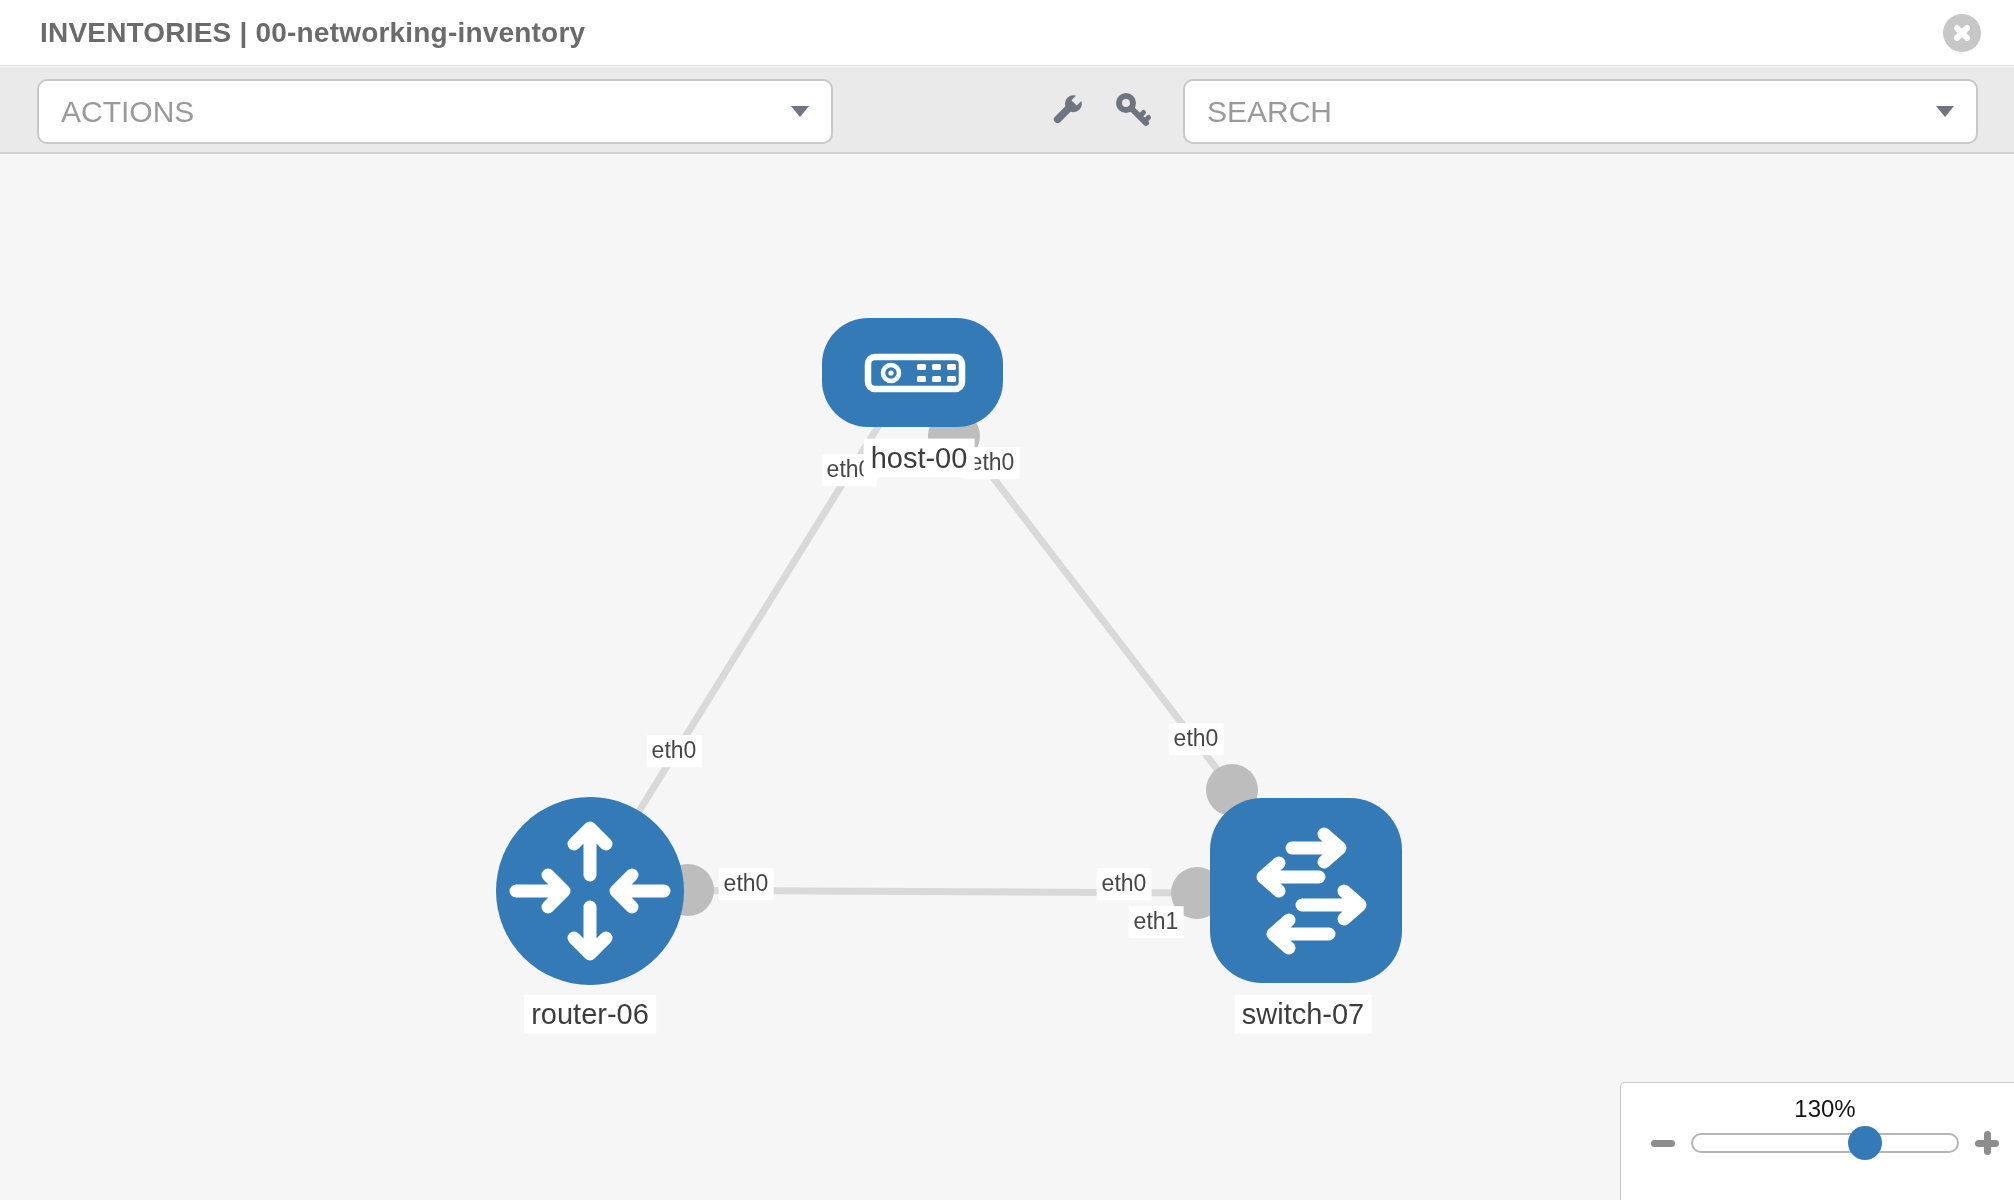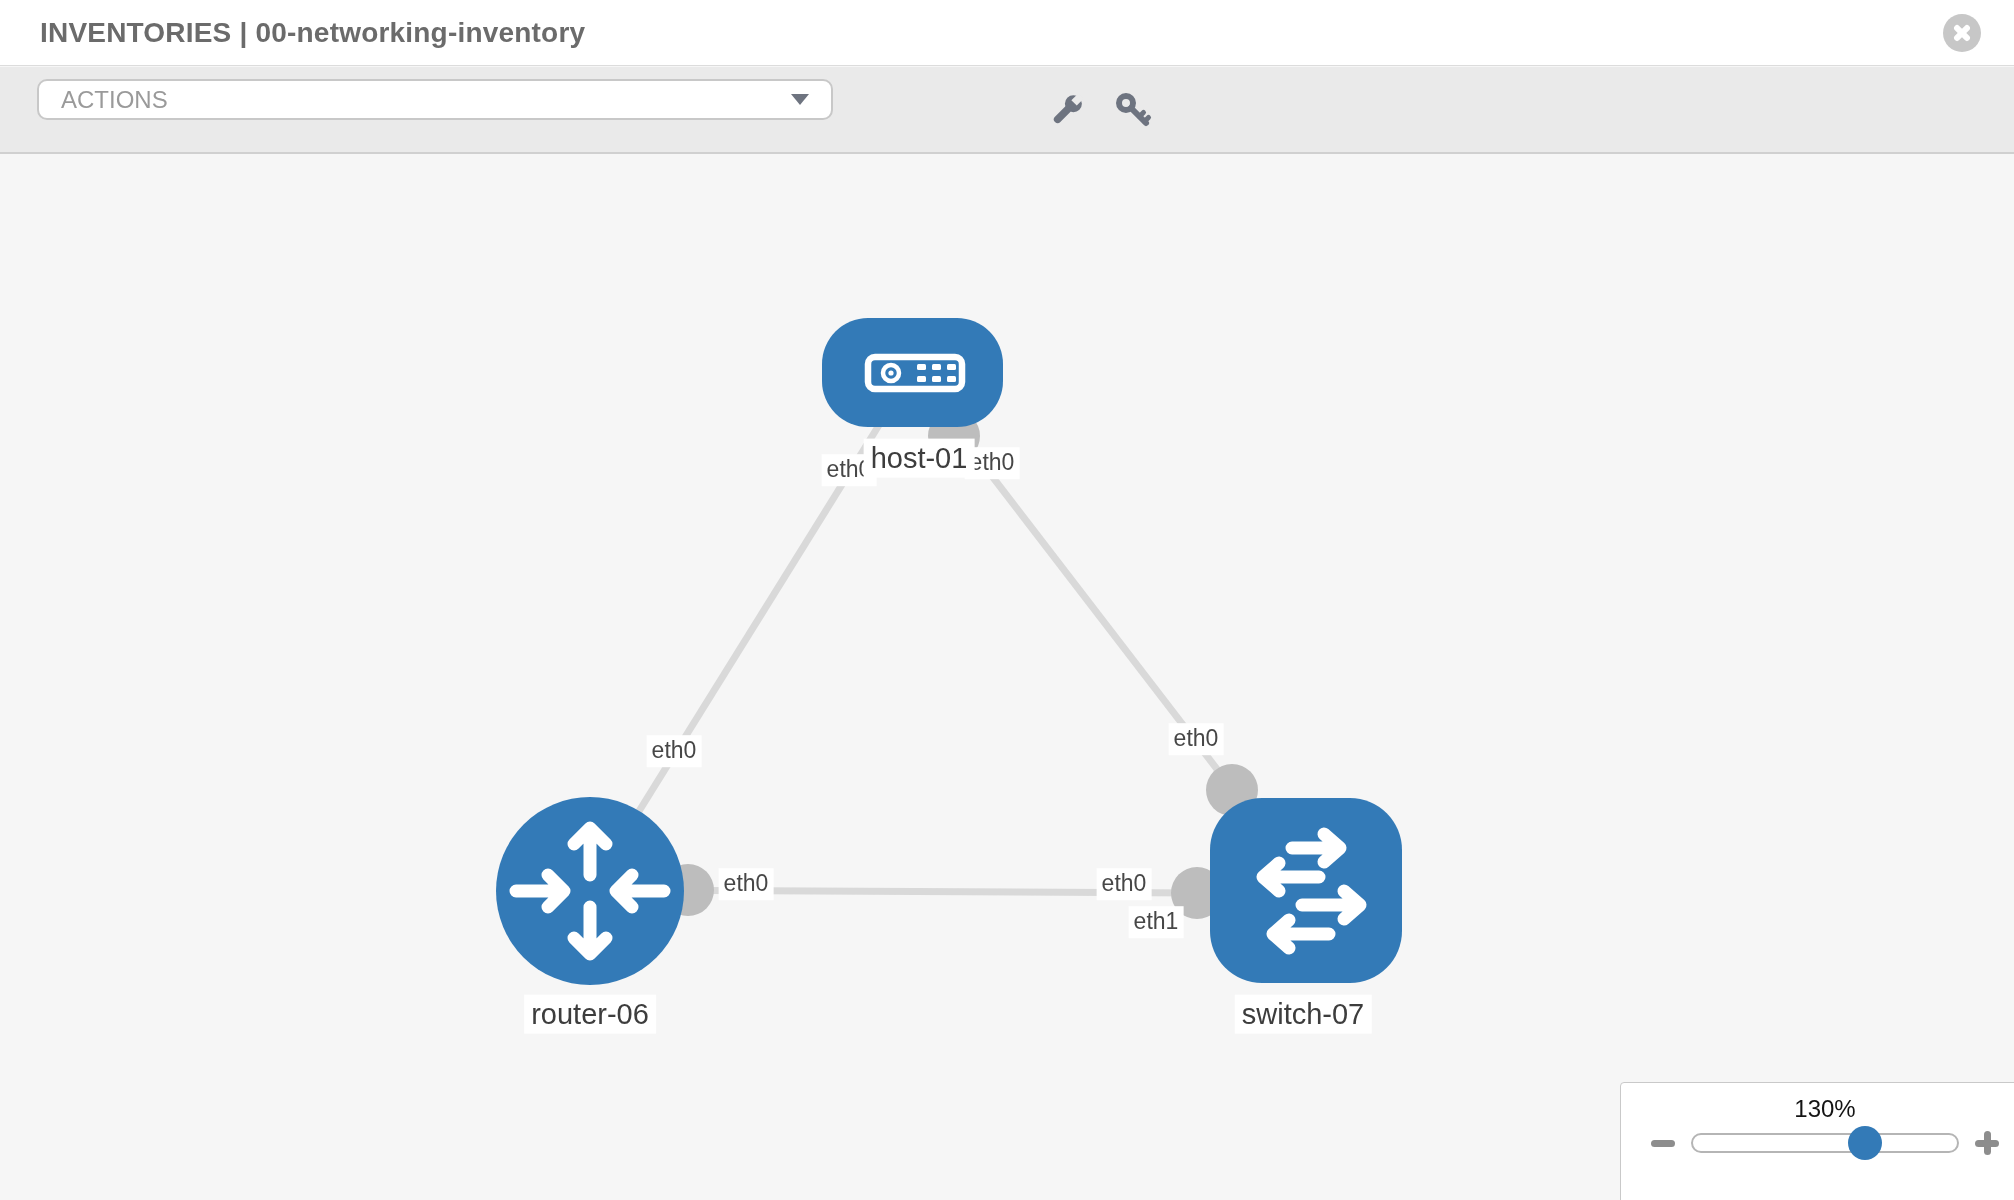--- a/index.html
+++ b/index.html
@@ -14,23 +14,23 @@
   .close-btn { position:absolute; left:1943px; top:14px; width:38px; height:38px;
     border-radius:50%; background:#c7c7c7; cursor:pointer; }
   .close-btn .bar { position:absolute; left:9px; top:16px; width:20px; height:6px;
     border-radius:3px; background:#ffffff; }
   .close-btn .bar.b1 { transform:rotate(45deg); }
   .close-btn .bar.b2 { transform:rotate(-45deg); }
 
   
   .toolbar { position:absolute; left:0; top:67px; width:2014px; height:87px;
     background:#eaeaea; border-bottom:2px solid #d0d0d0; z-index:19; }
-  .dropdown { position:absolute; top:12px; height:41px; background:#ffffff;
+  .dropdown { position:absolute; top:12px; height:65px; background:#ffffff;
     border:2px solid #c8c8c8; border-radius:10px; display:flex; align-items:center;
-    justify-content:space-between; padding:0 22px; font-size:24px; color:#9a9a9a;
+    justify-content:space-between; padding:0 22px; font-size:30px; color:#9a9a9a;
     cursor:pointer; }
   .dropdown.actions { left:37px;  width:796px; }
   .dropdown.search  { left:1183px; width:795px; }
   .caret { width:0; height:0; border-left:9px solid transparent;
     border-right:9px solid transparent; border-top:11px solid #6e7480; }
   .tool-btn { position:absolute; top:23px; width:40px; height:40px; cursor:pointer; }
   .tool-btn.wrench { left:1047px; }
   .tool-btn.key    { left:1113px; }
 
   
@@ -109,20 +109,24 @@
 
   <div class="tool-btn key">
     <svg width="40" height="40" viewBox="0 0 40 40">
       <circle cx="13" cy="13" r="7" fill="none" stroke="#6e7480" stroke-width="6"></circle>
       <line x1="18" y1="18" x2="33" y2="33" stroke="#6e7480" stroke-width="6" stroke-linecap="round"></line>
       <line x1="26.5" y1="26.5" x2="30.5" y2="22.5" stroke="#6e7480" stroke-width="5" stroke-linecap="round"></line>
       <line x1="31.5" y1="31.5" x2="35.5" y2="27.5" stroke="#6e7480" stroke-width="5" stroke-linecap="round"></line>
     </svg>
   </div>
 
+  <div class="dropdown search">
+    <span>SEARCH</span>
+    <span class="caret"></span>
+  </div>
 </div>
 
 <div class="canvas">
 
   <svg class="topo-svg" width="2014" height="1046" viewBox="0 0 2014 1046">
     <line x1="912" y1="218" x2="590" y2="736" stroke="#d9d9d9" stroke-width="7"></line>
     <line x1="912" y1="218" x2="1233" y2="636" stroke="#d9d9d9" stroke-width="7"></line>
     <line x1="590" y1="736" x2="1198" y2="739" stroke="#d9d9d9" stroke-width="7"></line>
     <circle cx="954" cy="282" r="26" fill="#bdbdbd"></circle>
     <circle cx="688" cy="736" r="26" fill="#bdbdbd"></circle>
@@ -155,21 +159,21 @@
 
   <div class="node switch">
     <svg width="192" height="185" viewBox="0 0 192 185" fill="none" stroke="#ffffff" stroke-width="13" stroke-linecap="round" stroke-linejoin="round">
       <path d="M82,50 L128,50 M114,36 L130,50 L114,64"></path>
       <path d="M109,79 L55,79 M69,65 L53,79 L69,93"></path>
       <path d="M92,107 L148,107 M134,93 L150,107 L134,121"></path>
       <path d="M119,136 L65,136 M79,122 L63,136 L79,150"></path>
     </svg>
   </div>
 
-  <div class="chip nodelabel lbl-host">host-01</div>
+  <div class="chip nodelabel lbl-host">host-00</div>
   <div class="chip nodelabel lbl-router">router-06</div>
   <div class="chip nodelabel lbl-switch">switch-07</div>
 
   <div class="chip if if-host-left">eth0</div>
   <div class="chip if if-host-right">eth0</div>
   <div class="chip if if-router-end">eth0</div>
   <div class="chip if if-switch-top">eth0</div>
   <div class="chip if if-mid-left">eth0</div>
   <div class="chip if if-mid-under">eth0</div>
   <div class="chip if over if-mid-over">eth1</div>

